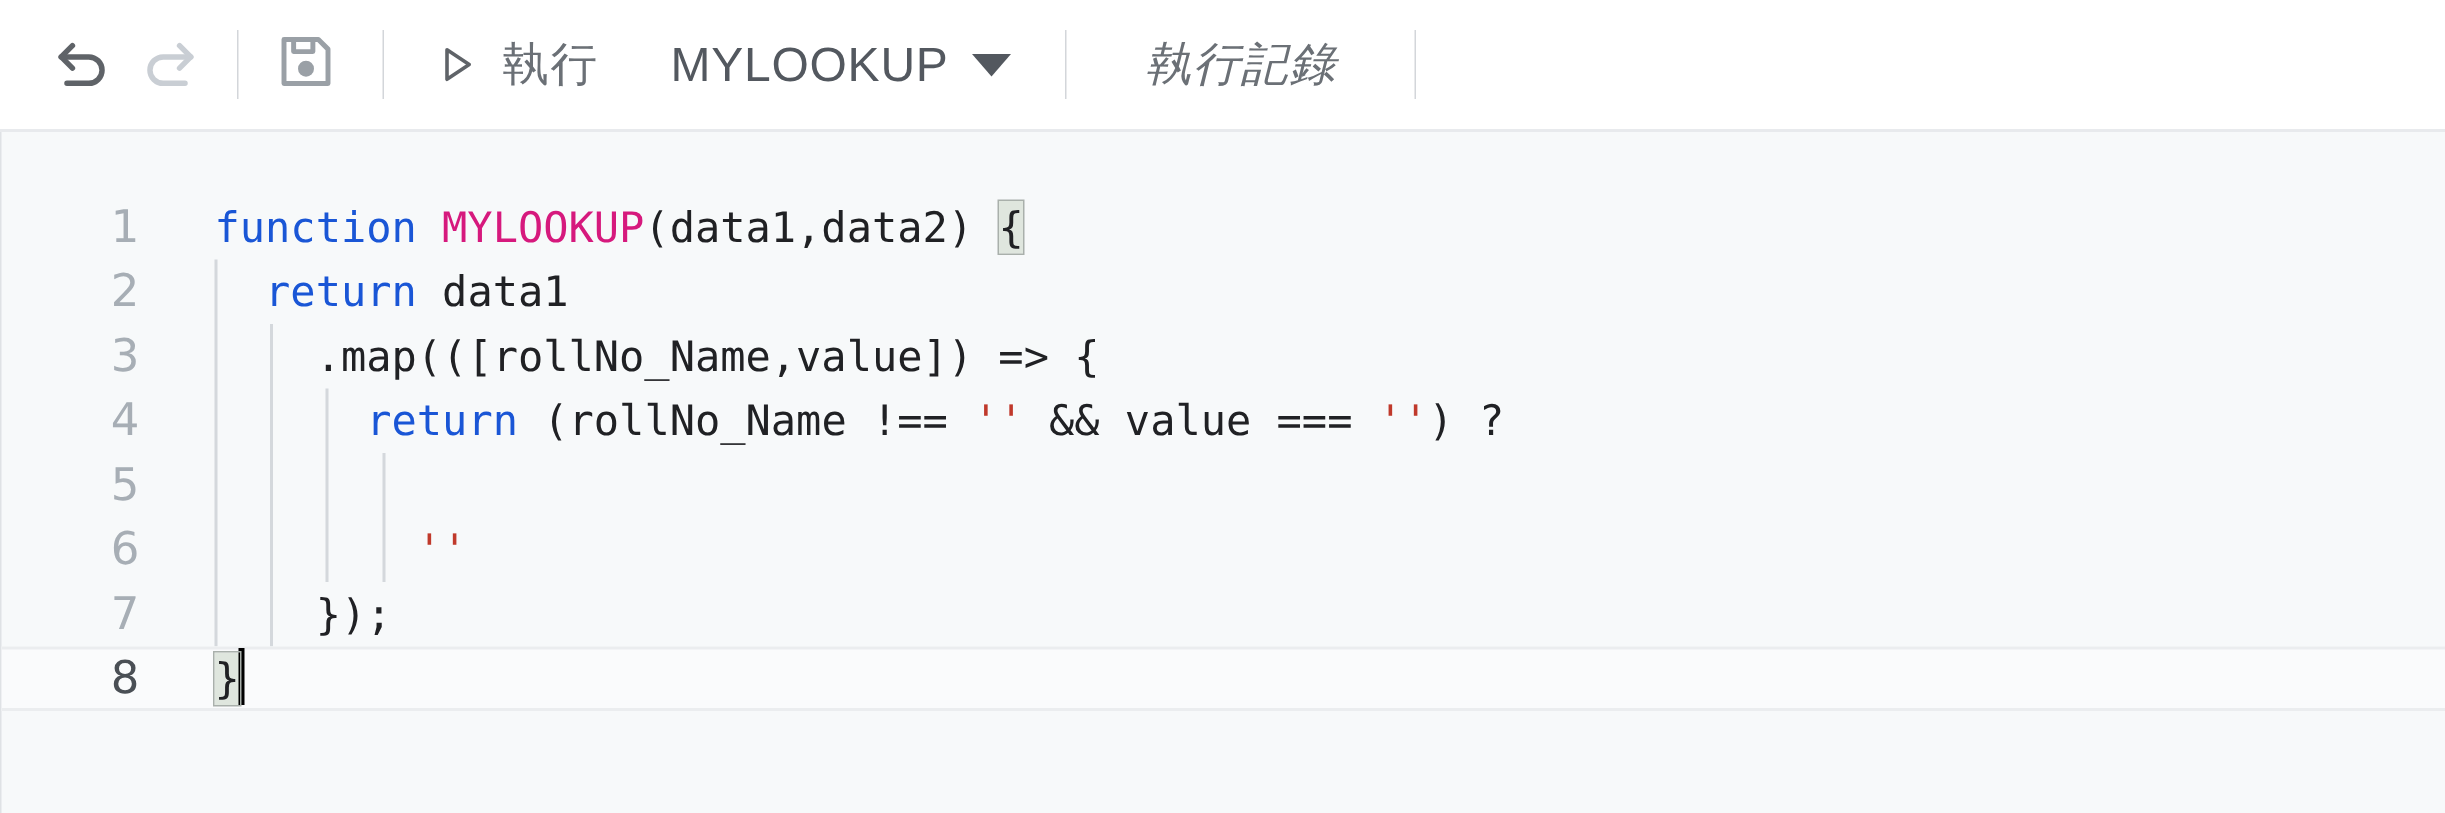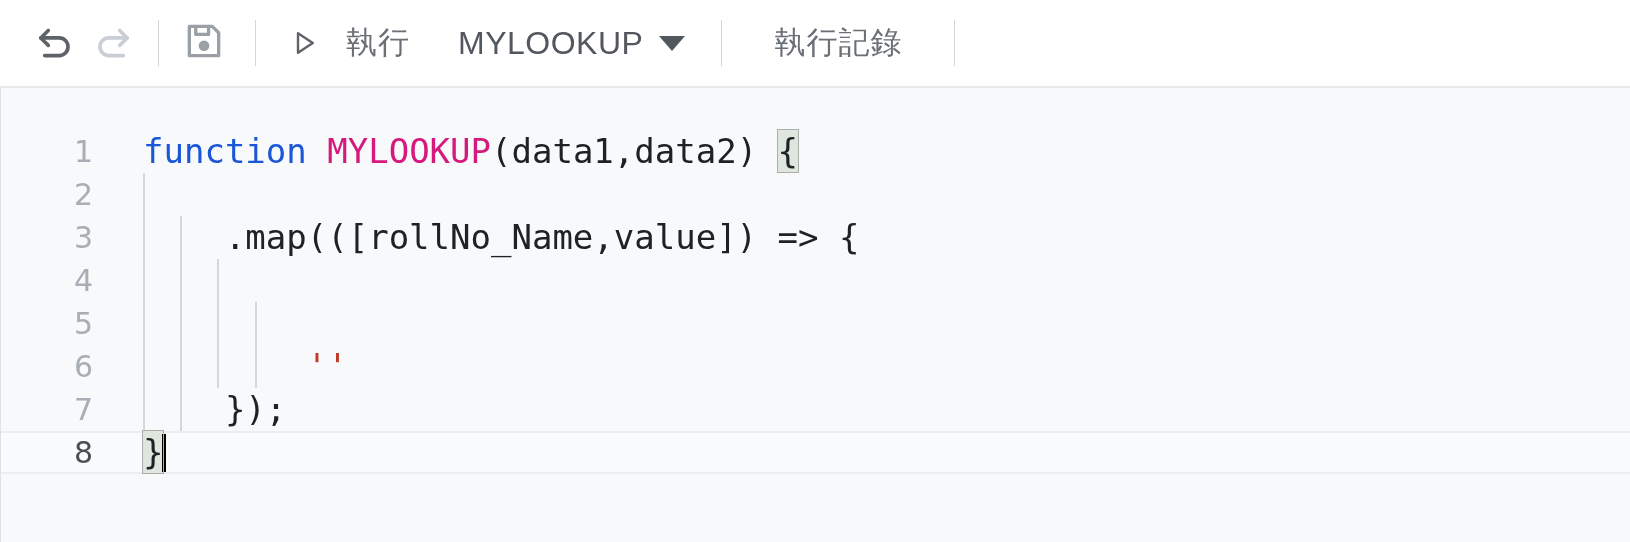--- a/index.html
+++ b/index.html
@@ -67,21 +67,21 @@
     font-size: 31px;
     color: #6b7076;
     letter-spacing: 1px;
     white-space: nowrap;
     font-family: "DejaVu Sans", "Liberation Sans", sans-serif;
   }
 
   .tb-action {
     display: flex;
     align-items: center;
-    gap: 26px;
+    gap: 15px;
     padding: 6px 10px;
     cursor: pointer;
     margin-right: 22px;
     justify-content: flex-end;
   }
 
   .tb-action .glyph {
     display: flex;
     align-items: center;
   }
@@ -107,20 +107,21 @@
     width: 0;
     height: 0;
     border-left: 13px solid transparent;
     border-right: 13px solid transparent;
     border-top: 15px solid #53585f;
   }
 
   .log-btn {
     padding: 6px 30px;
     cursor: pointer;
+    font-style: italic;
   }
 
   
   .editor {
     flex: 1;
     background: #f7f9fa;
     position: relative;
     overflow: hidden;
     border-left: 1px solid #dfe2e5;
     font-family: "DejaVu Sans Mono", "Liberation Mono", monospace;
@@ -157,21 +158,21 @@
     font-family: "DejaVu Sans", "Liberation Sans", sans-serif;
     user-select: none;
   }
 
   .line.active .lineno {
     color: #4a4f55;
   }
 
   .code {
     margin-left: 50px;
-    font-size: 34px;
+    font-size: 28px;
     line-height: 43px;
     color: #202124;
     letter-spacing: 0px;
     position: relative;
     white-space: pre;
     font-family: "DejaVu Sans Mono", "Liberation Mono", monospace;
   }
 
   
   .kw   { color: #1a56d6; }
@@ -276,23 +277,23 @@
 
   <div class="editor">
     <div class="guides" id="guides">
         <div class="guide" style="left: 142px; top: 43px; height: 258px;"></div>
         <div class="guide" style="left: 179.2px; top: 86px; height: 215px;"></div>
         <div class="guide" style="left: 216.4px; top: 129px; height: 129px;"></div>
         <div class="guide" style="left: 253.6px; top: 172px; height: 86px;"></div>
       </div>
     <div class="code-area" id="code-area">
         <div class="line"><div class="lineno">1</div><div class="code"><span class="kw">function</span><span class="plain"> </span><span class="fn">MYLOOKUP</span><span class="plain">(data1,data2) </span><span class="plain bracket-match">{</span></div></div>
-        <div class="line"><div class="lineno">2</div></div>
+        <div class="line"><div class="lineno">2</div><div class="code"><span class="plain">  </span><span class="kw">return</span><span class="plain"> data1</span></div></div>
         <div class="line"><div class="lineno">3</div><div class="code"><span class="plain">    .map(([rollNo_Name,value]) =&gt; {</span></div></div>
-        <div class="line"><div class="lineno">4</div></div>
+        <div class="line"><div class="lineno">4</div><div class="code"><span class="plain">      </span><span class="kw">return</span><span class="plain"> (rollNo_Name !== </span><span class="str">''</span><span class="plain"> &amp;&amp; value === </span><span class="str">''</span><span class="plain">) ?</span></div></div>
         <div class="line"><div class="lineno">5</div></div>
         <div class="line"><div class="lineno">6</div><div class="code"><span class="plain">        </span><span class="str">''</span></div></div>
         <div class="line"><div class="lineno">7</div><div class="code"><span class="plain">    });</span></div></div>
         <div class="line active"><div class="lineno">8</div><div class="code"><span class="plain bracket-match">}</span><span class="cursor"></span></div></div>
       </div>
   </div>
 
 </div>
 
 </body></html>

